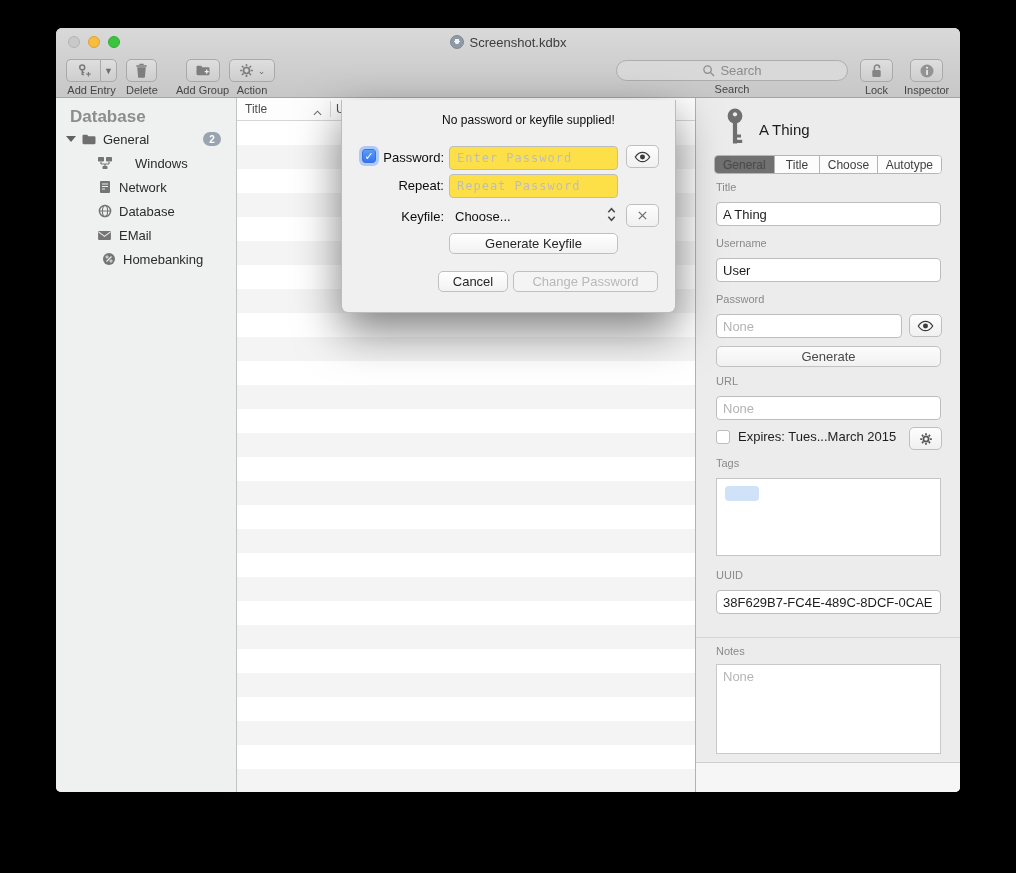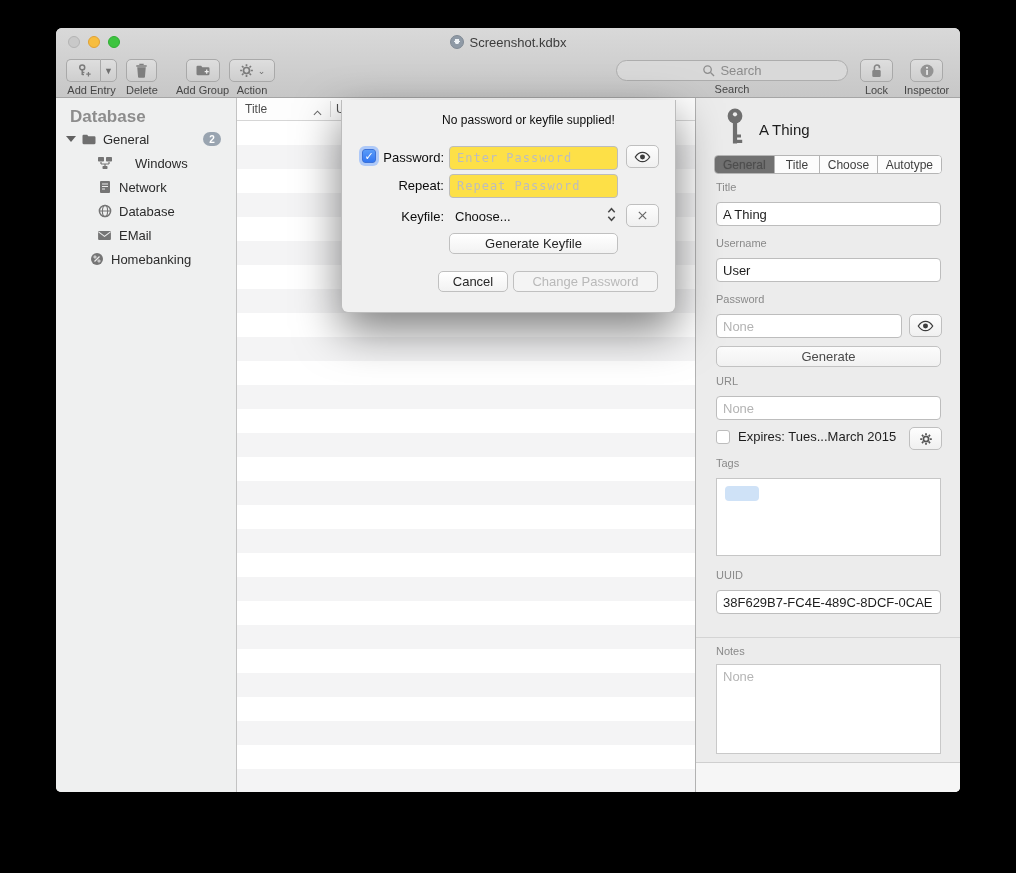--- a/index.html
+++ b/index.html
@@ -267,21 +267,21 @@
       <div class="sb-item" style="top:125px; padding-left:40px;">
         <span class="sb-icon">
           <svg width="15" height="11" viewBox="0 0 16 12">
               <rect x="1" y="1" width="14" height="10" rx="1.2" fill="#757575"></rect>
               <path d="M1.5 2 L8 7 L14.5 2" stroke="#ececec" stroke-width="1.2" fill="none"></path>
             </svg>
         </span>
         <span style="margin-left:6px;">EMail</span>
       </div>
 
-      <div class="sb-item" style="top:149px; padding-left:32px;">
+      <div class="sb-item" style="top:149px; padding-left:44px;">
         <span class="sb-icon">
           <svg width="14" height="14" viewBox="0 0 14 14">
               <circle cx="7" cy="7" r="6" fill="#757575"></circle>
               <path d="M4.5 9.5 L9.5 4.5" stroke="#ececec" stroke-width="1.2"></path>
               <circle cx="5" cy="5" r="1.1" fill="none" stroke="#ececec" stroke-width="1"></circle>
               <circle cx="9" cy="9" r="1.1" fill="none" stroke="#ececec" stroke-width="1"></circle>
             </svg>
         </span>
         <span style="margin-left:6px;">Homebanking</span>
       </div>

